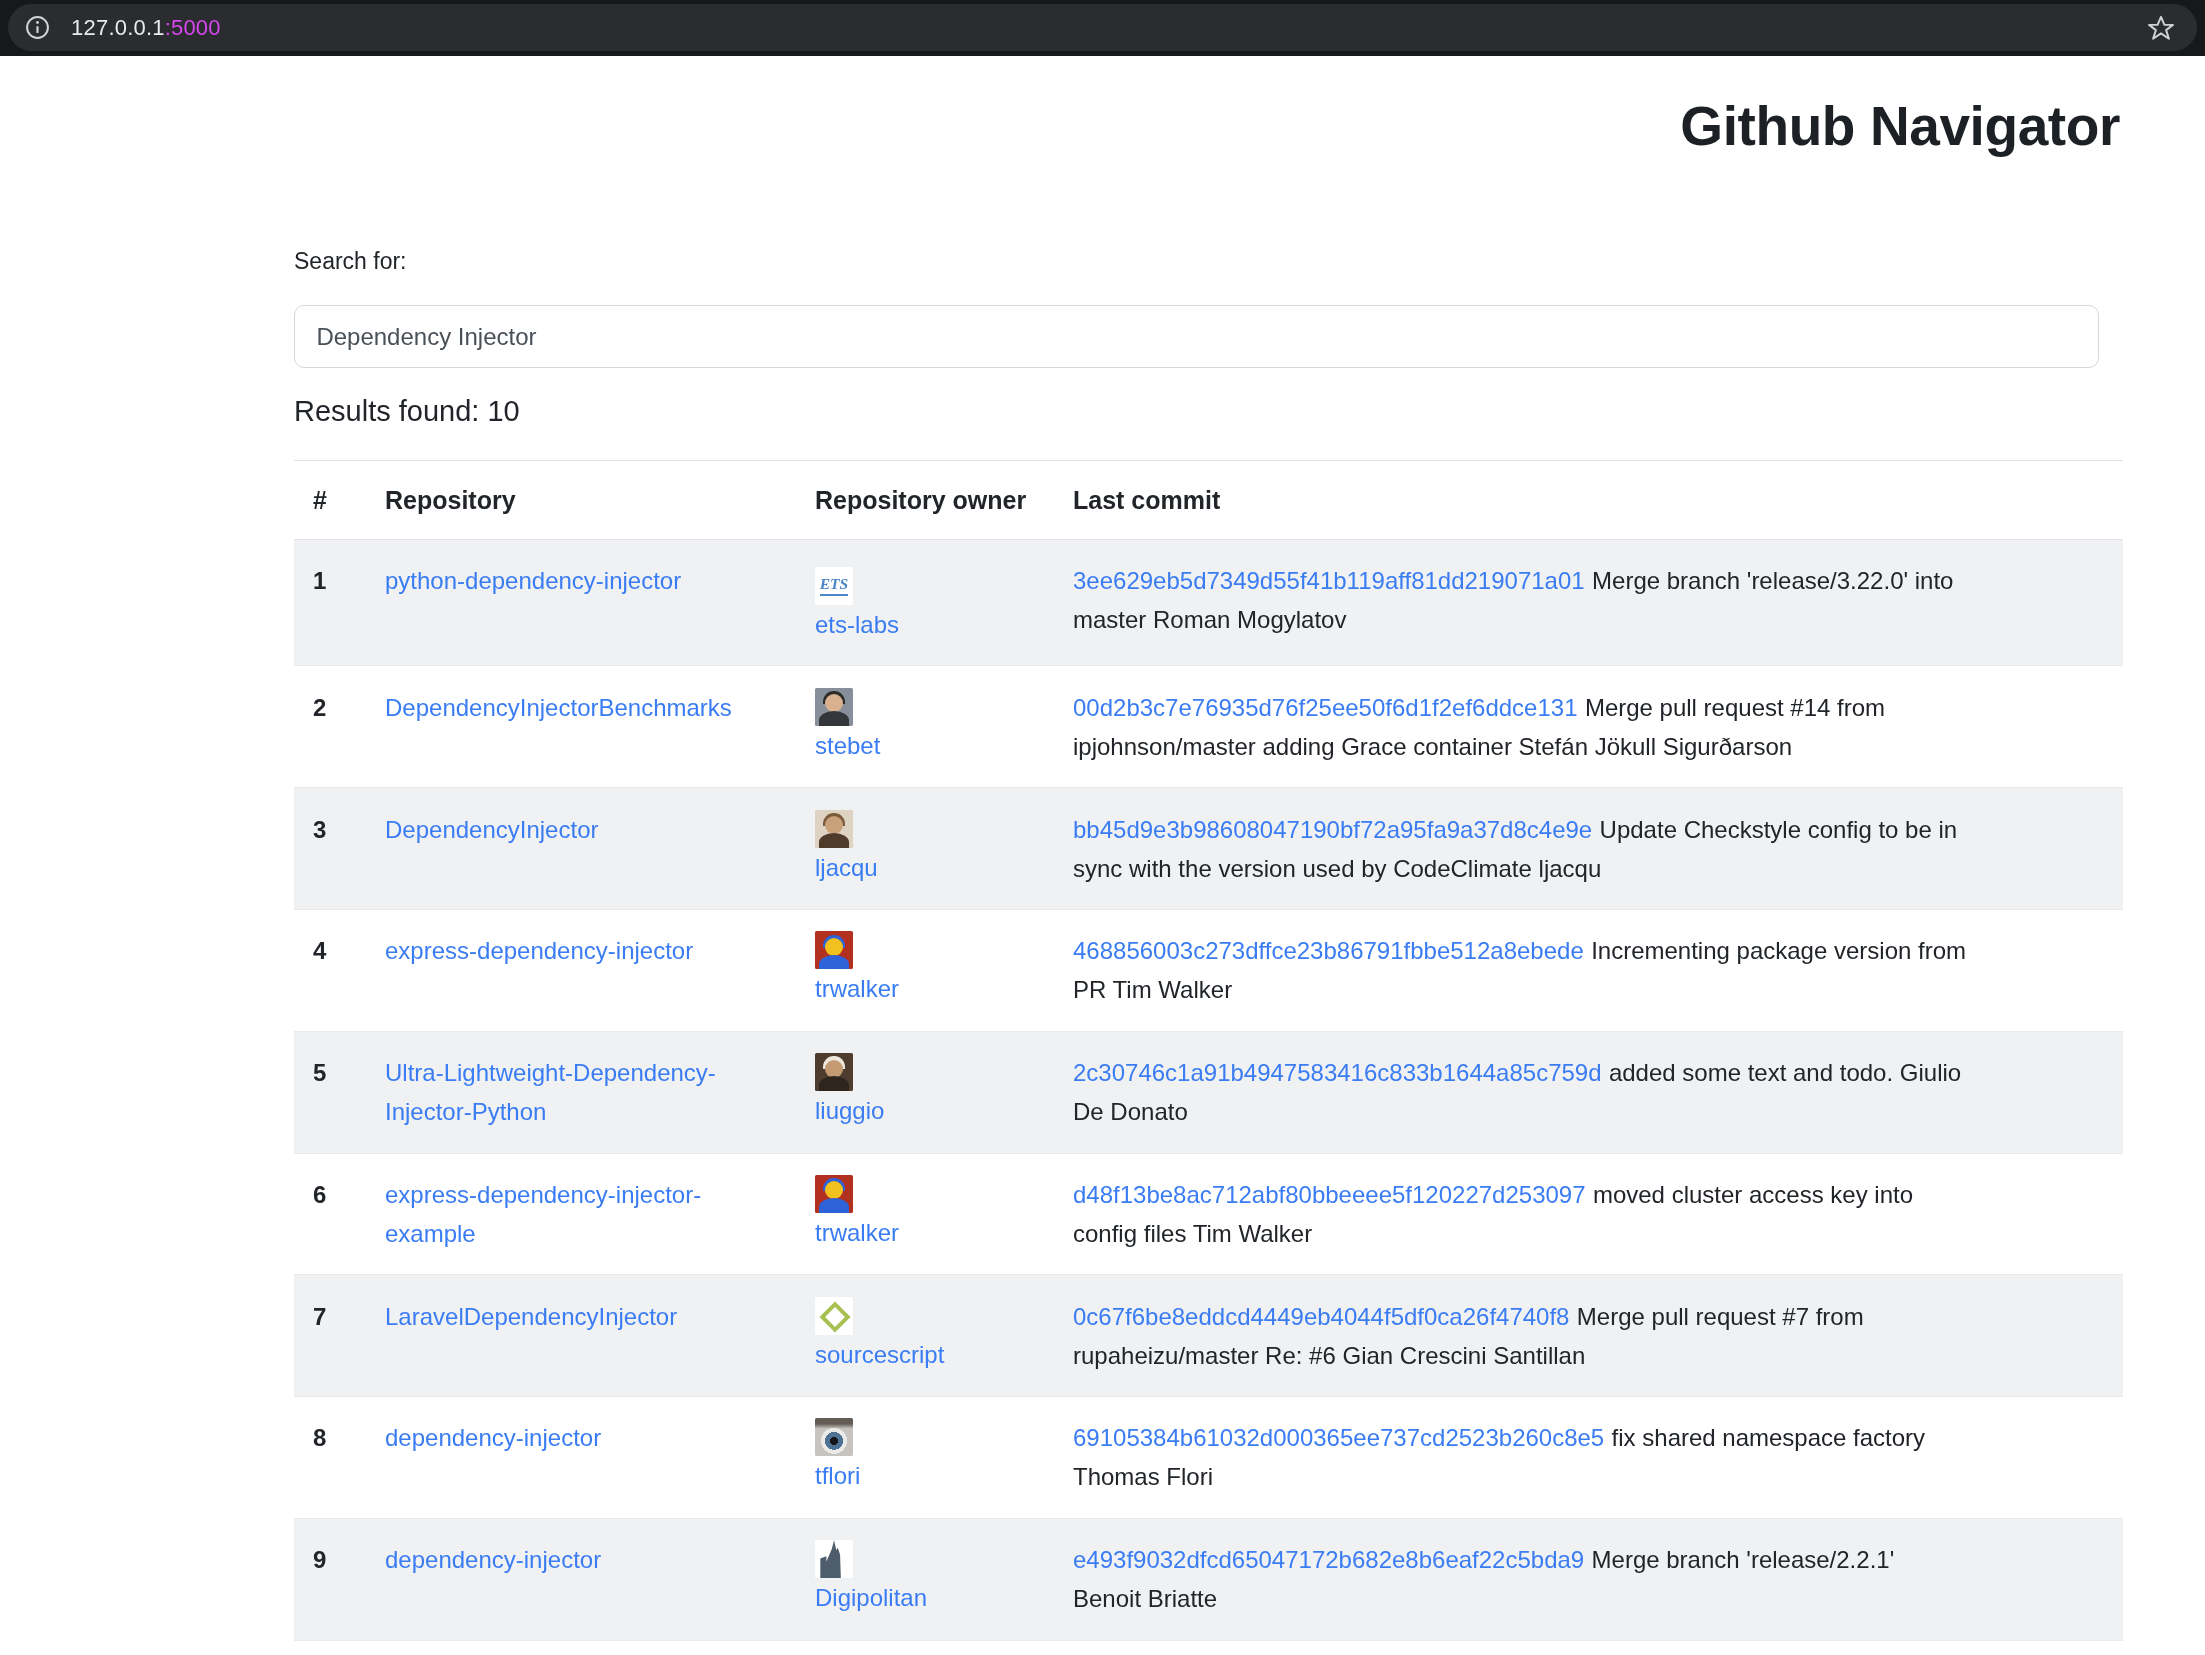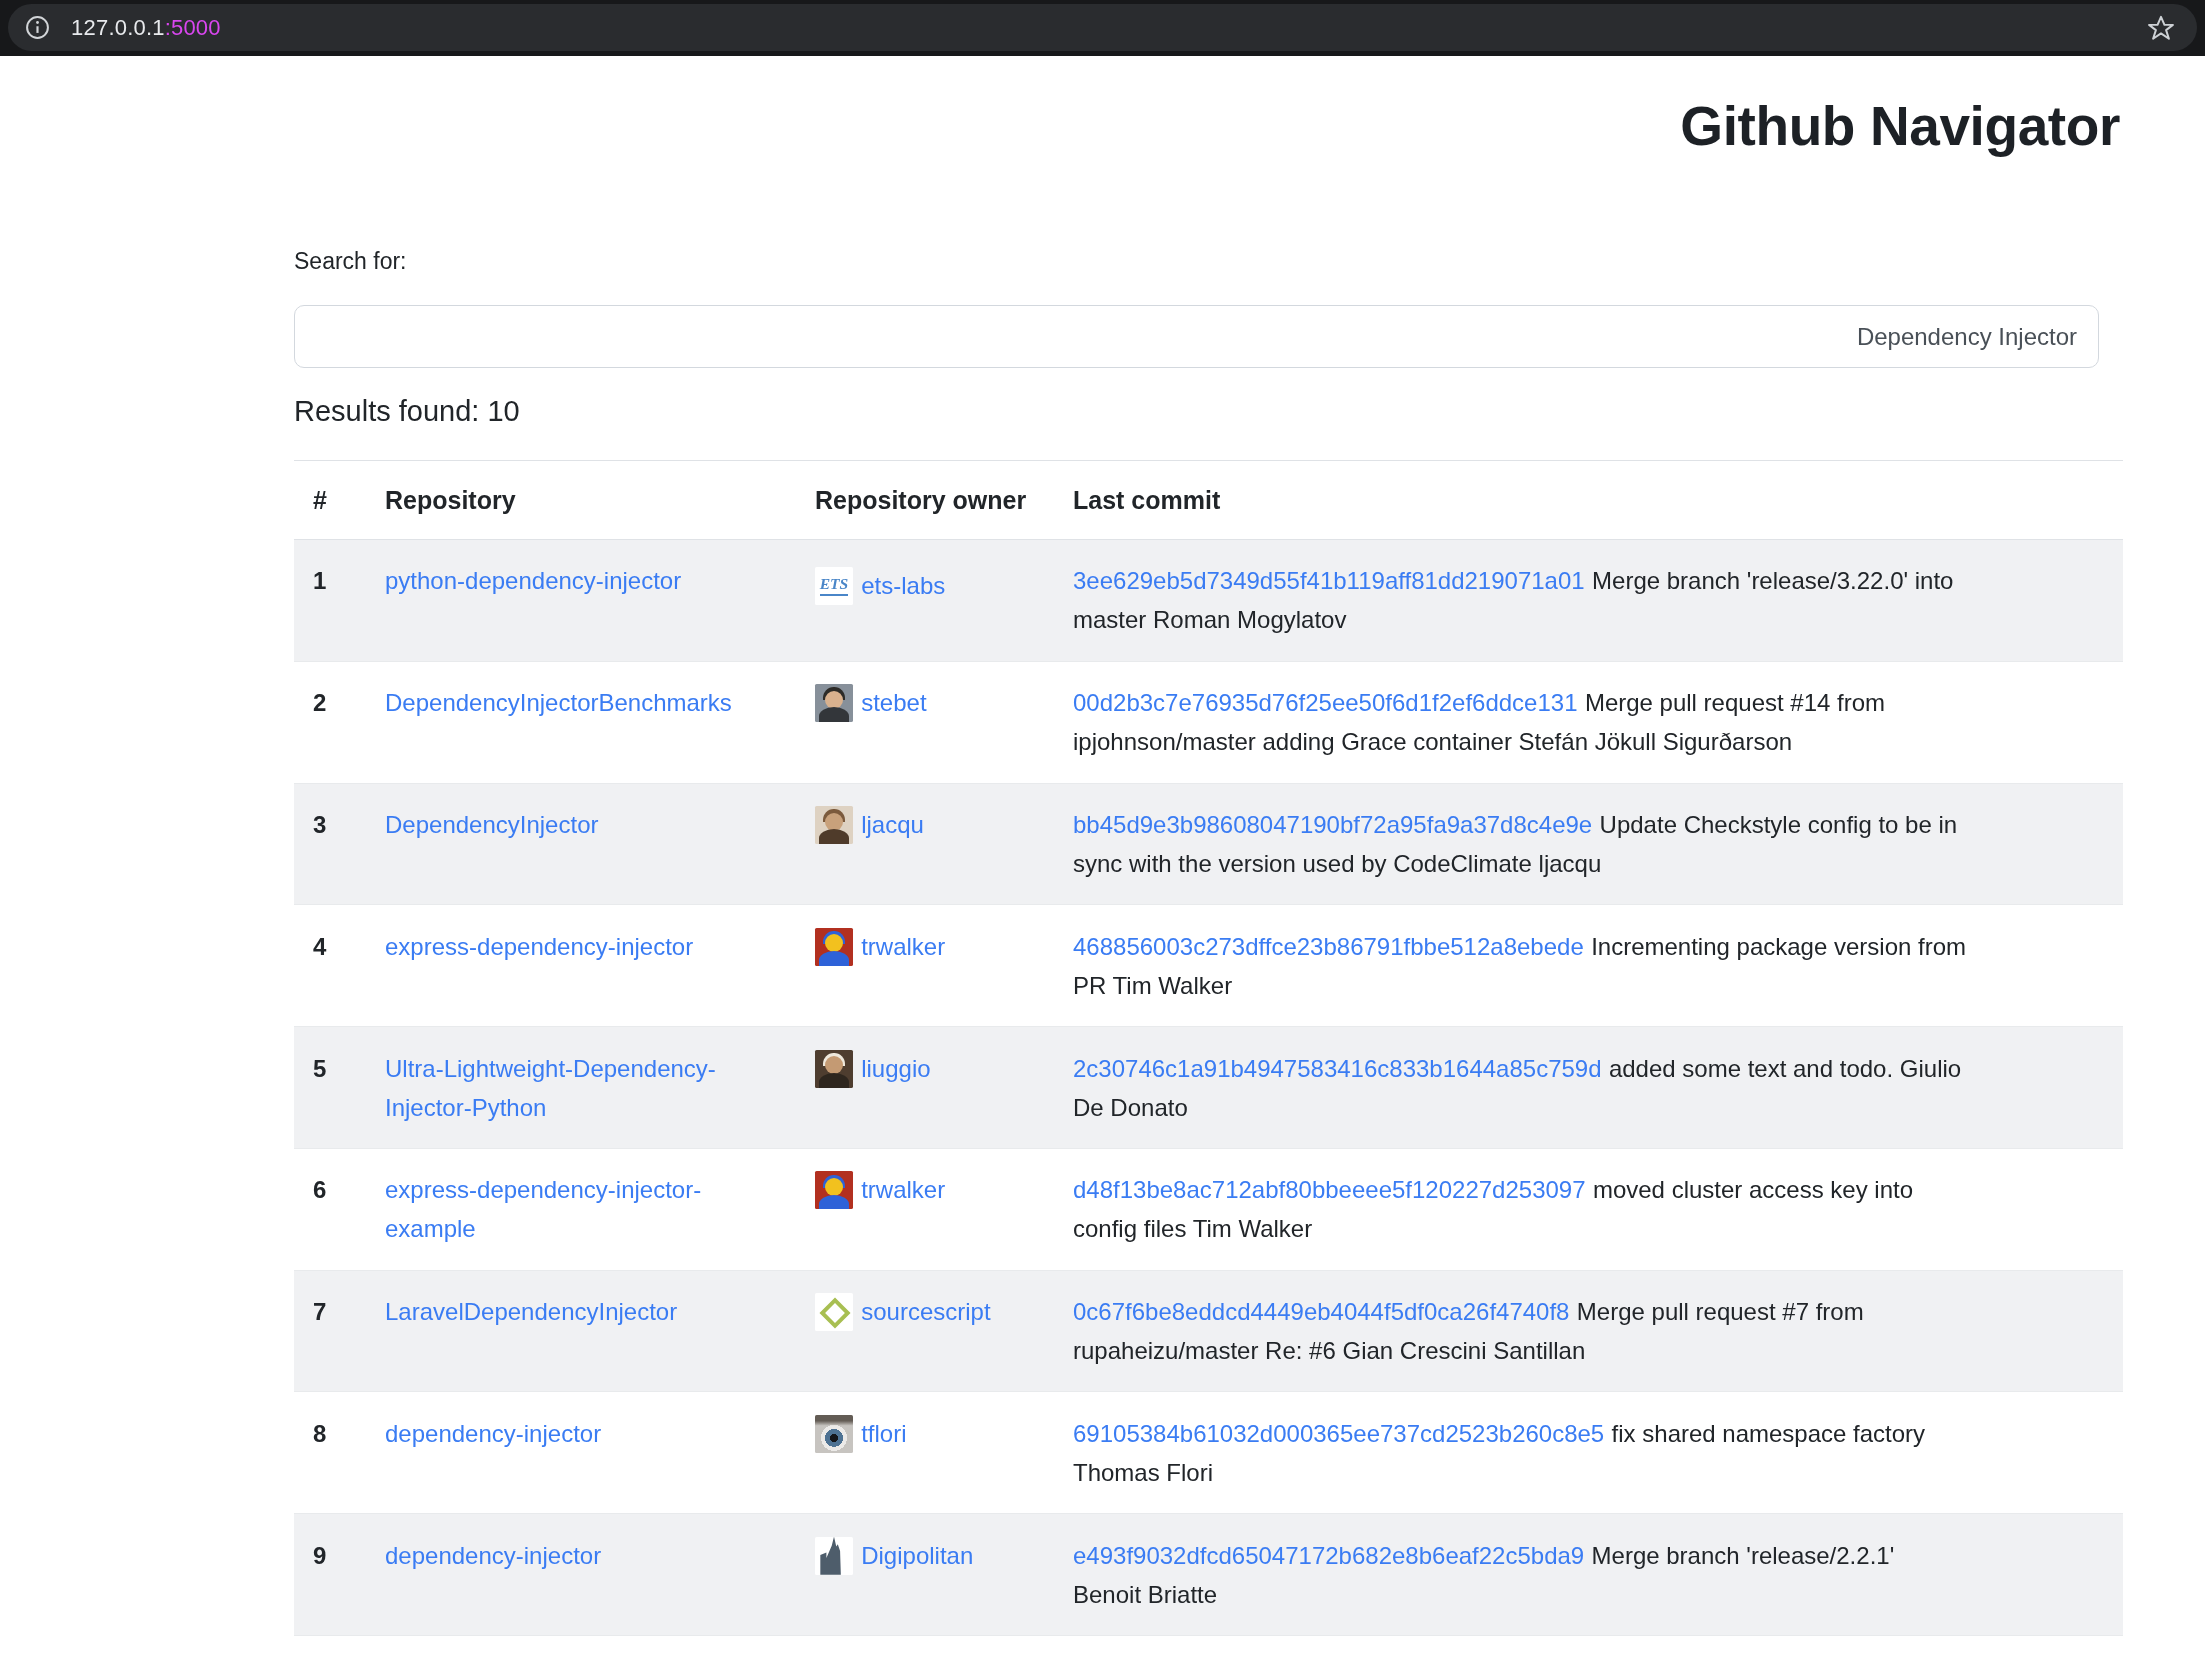--- a/index.html
+++ b/index.html
@@ -28,21 +28,21 @@
   h1{
     margin:36px 0 0 0;font-size:55px;line-height:69px;font-weight:700;
     color:var(--heading);letter-spacing:-0.4px;text-align:right;
   }
   .controls{display:flex;margin-top:86px;}
   .search-col{flex:1;margin-right:20.6px;}
   .limit-col{width:290px;flex:none;}
   .field-label{display:block;font-size:23px;line-height:28px;margin-bottom:30px;color:#212529;}
   .text-input{
     display:block;width:100%;height:63px;border:1.6px solid #d3d8de;border-radius:10px;
-    font-size:24px;padding:0 21.4px;color:#495057;font-family:inherit;outline:none;background:#fff;text-align:right;
+    font-size:24px;padding:0 21.4px;color:#495057;font-family:inherit;outline:none;background:#fff;
   }
   .select-wrap{position:relative;}
   .limit-select{
     display:block;width:100%;height:63px;border:1.6px solid #d3d8de;border-radius:10px;
     font-size:24px;padding:0 49px 0 21.4px;color:#212529;background:#fff;font-family:inherit;
     appearance:none;-webkit-appearance:none;-moz-appearance:none;outline:none;
   }
   .chevron{position:absolute;right:20px;top:50%;transform:translateY(-50%);pointer-events:none;display:block;}
   .results{margin-top:29px;font-size:29px;line-height:28px;}
   
@@ -59,21 +59,21 @@
   tbody tr:nth-child(odd){background:var(--stripe);}
   tbody th,tbody td{
     vertical-align:top;text-align:left;font-size:24px;line-height:39px;padding:21.4px 0;
   }
   tbody th.num{font-weight:700;padding-left:19px;color:#212529;}
   td.repo{padding-right:25px;}
   td.commit{padding-right:156px;}
   .link{color:var(--link);text-decoration:none;}
   .hash{margin-right:7.4px;}
   .msg{color:#212529;}
-  .owner-link{display:inline-flex;align-items:flex-end;color:var(--link);text-decoration:none;max-width:100%;}
+  .owner-link{display:inline-flex;align-items:flex-start;color:var(--link);text-decoration:none;max-width:100%;flex-direction:column;}
   .owner-link .avatar{margin-right:8.2px;}
   
   .avatar{
     position:relative;width:38px;height:38px;flex:none;overflow:hidden;border-radius:1.6px;
     background:var(--bg,#ccc);display:inline-block;vertical-align:middle;
   }
   .avatar .hair{position:absolute;left:8.2px;top:3.3px;width:21.4px;height:13px;border-radius:10.7px 10.7px 0 0;background:var(--hair,#333);}
   .avatar .head{position:absolute;left:10px;top:6.6px;width:18px;height:18px;border-radius:50%;background:var(--skin,#d9b18e);}
   .avatar .shirt{position:absolute;left:4.1px;bottom:-3.3px;width:30px;height:18px;border-radius:50% 50% 0 0;background:var(--shirt,#444);}
   .avatar.ets{display:inline-flex;align-items:center;justify-content:center;}

